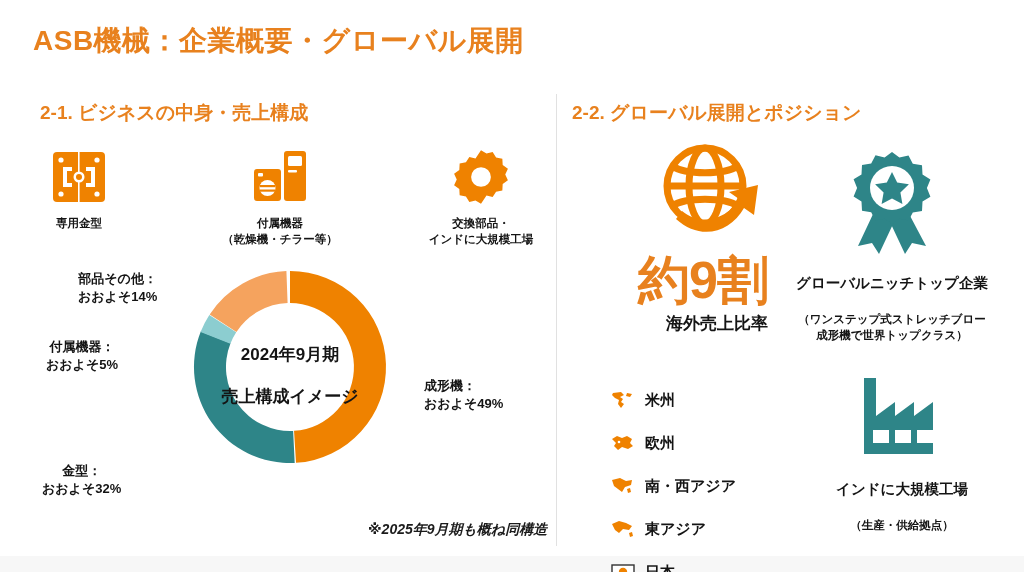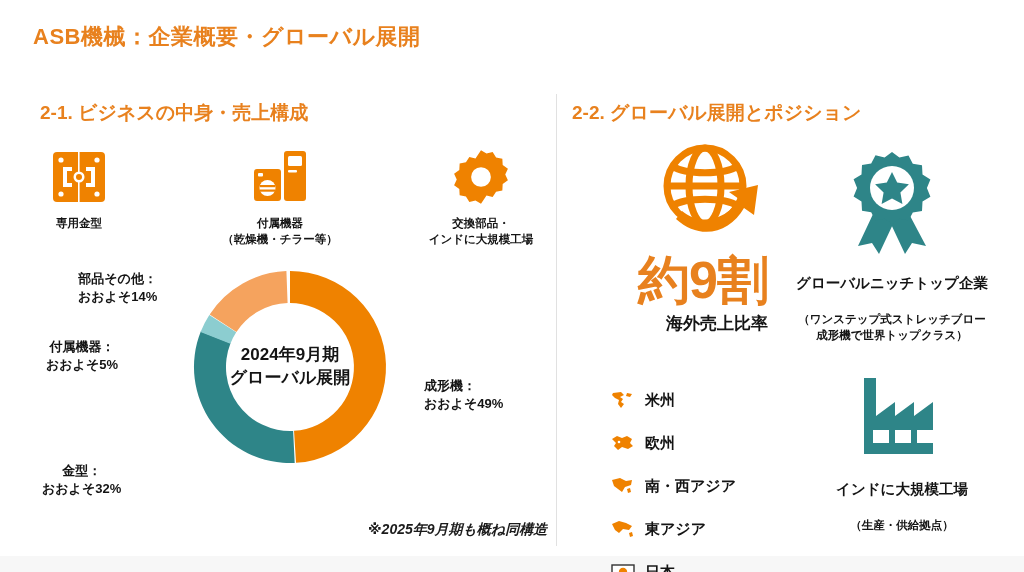--- a/index.html
+++ b/index.html
@@ -15,21 +15,21 @@
     font-family: "Liberation Sans", "DejaVu Sans", sans-serif;
     color: #1b1b1b;
     -webkit-font-smoothing: antialiased;
   }
 
   
   #main-title {
     position: absolute;
     left: 33px;
     top: 22px;
-    font-size: 22px;
+    font-size: 28px;
     font-weight: bold;
     color: #E8811E;
     letter-spacing: 0.5px;
     white-space: nowrap;
   }
 
   
   .section-header {
     position: absolute;
     font-size: 19px;
@@ -111,20 +111,21 @@
     align-items: center;
     justify-content: center;
     pointer-events: none;
   }
   #donut-center-text span {
     font-size: 17px;
     font-weight: bold;
     line-height: 1.35;
     color: #141414;
     white-space: nowrap;
+    margin-top: 19px;
   }
 
   .donut-label {
     position: absolute;
     font-size: 13px;
     font-weight: bold;
     line-height: 1.35;
     color: #141414;
     white-space: nowrap;
   }
@@ -318,21 +319,21 @@
 
       <path fill="#2E8588" d="M 4.70 95.88 A 96 96 0 0 1 -89.22 -35.52 L -59.48 -23.68 A 64 64 0 0 0 3.14 63.92 Z"></path>
 
       <path fill="#8CCDD0" d="M -89.45 -34.92 A 96 96 0 0 1 -80.69 -52.05 L -53.79 -34.70 A 64 64 0 0 0 -59.63 -23.28 Z"></path>
 
       <path fill="#F5A35E" d="M -80.33 -52.60 A 96 96 0 0 1 -3.60 -95.93 L -2.40 -63.95 A 64 64 0 0 0 -53.55 -35.07 Z"></path>
     </g>
   </svg>
   <div id="donut-center-text">
     <span>2024年9月期</span>
-    <span>グローバル展開</span>
+    <span>売上構成イメージ</span>
   </div>
 </div>
 
 <div class="donut-label" id="label-parts">
   <span>部品その他：</span>
   <span class="l2">おおよそ14%</span>
 </div>
 
 <div class="donut-label" id="label-equipment">
   <span>付属機器：</span>

